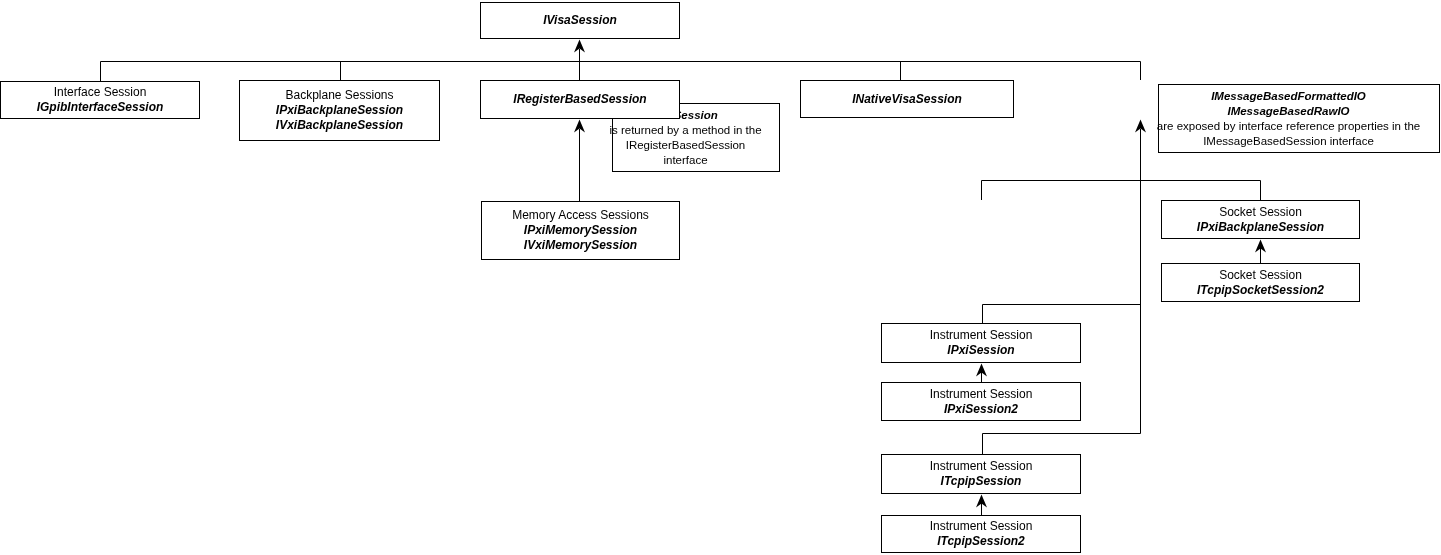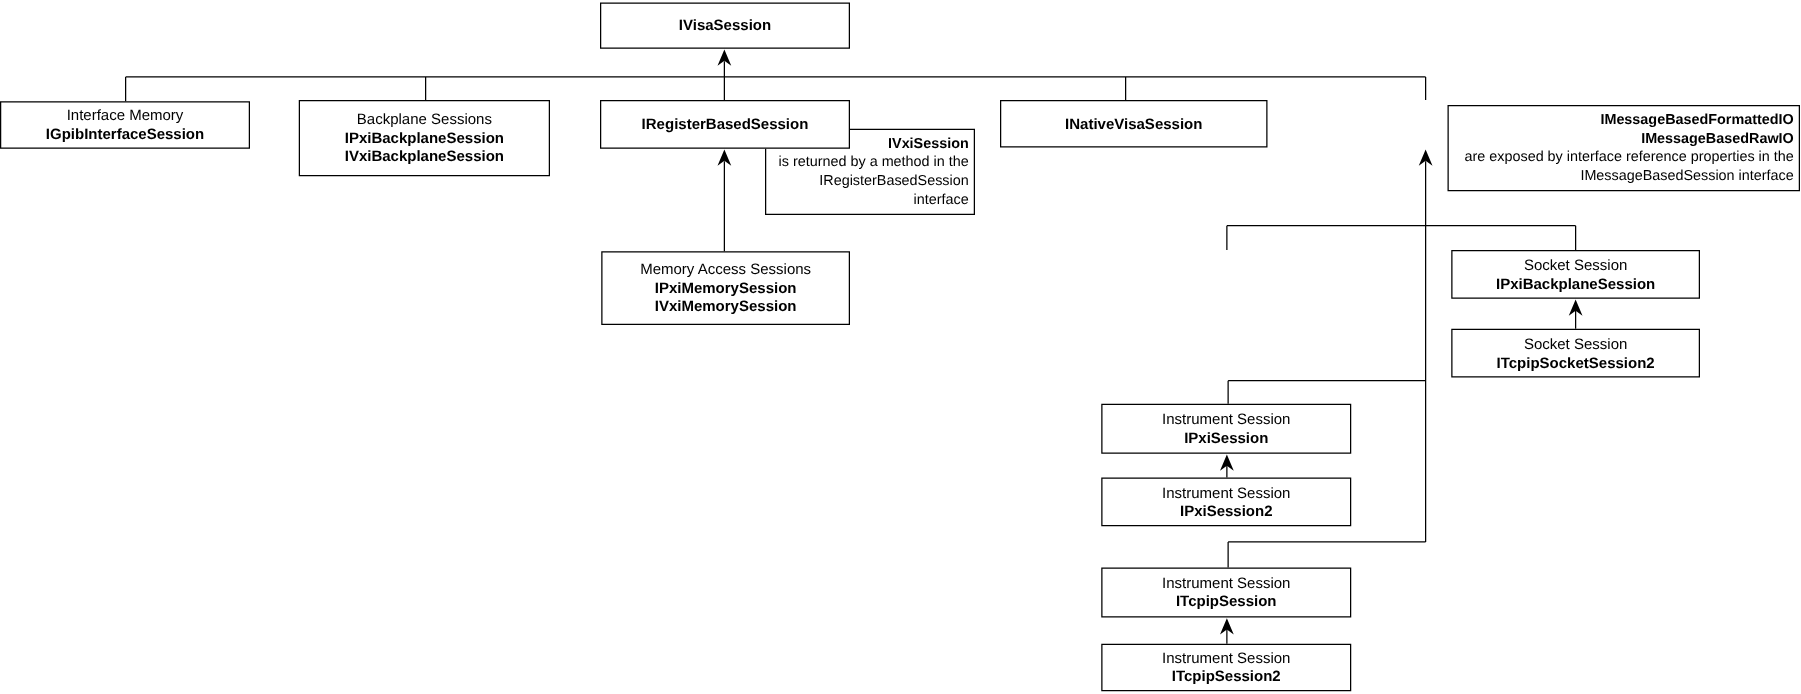--- a/index.html
+++ b/index.html
@@ -21,27 +21,27 @@
     background: #ffffff;
     display: flex;
     flex-direction: column;
     align-items: center;
     justify-content: center;
     text-align: center;
     z-index: 2;
     white-space: nowrap;
   }
   .note {
-    align-items: flex-end;
+    align-items: center;
     text-align: right;
-    padding-right: 4px;
+    padding-right: 21px;
     font-size: 11.5px;
     z-index: 1;
   }
-  .b { font-weight: bold; }
+  .b { font-weight: bold; font-style: italic; }
   #wires {
     position: absolute;
     left: 0; top: 0;
     z-index: 3;
     pointer-events: none;
   }
 </style>
 </head>
 <body>
 
@@ -59,21 +59,21 @@
     <span class="b">IMessageBasedRawIO</span>
     <span>are exposed by interface reference properties in the</span>
     <span>IMessageBasedSession interface</span>
   </div>
 
   <div class="box" style="left:480px;top:2px;width:200px;height:37px">
     <span class="b">IVisaSession</span>
   </div>
 
   <div class="box" style="left:0px;top:81px;width:200px;height:38px">
-    <span>Interface Memory</span>
+    <span>Interface Session</span>
     <span class="b">IGpibInterfaceSession</span>
   </div>
 
   <div class="box" style="left:239px;top:80px;width:201px;height:61px">
     <span>Backplane Sessions</span>
     <span class="b">IPxiBackplaneSession</span>
     <span class="b">IVxiBackplaneSession</span>
   </div>
 
   <div class="box" style="left:480px;top:80px;width:200px;height:39px">

